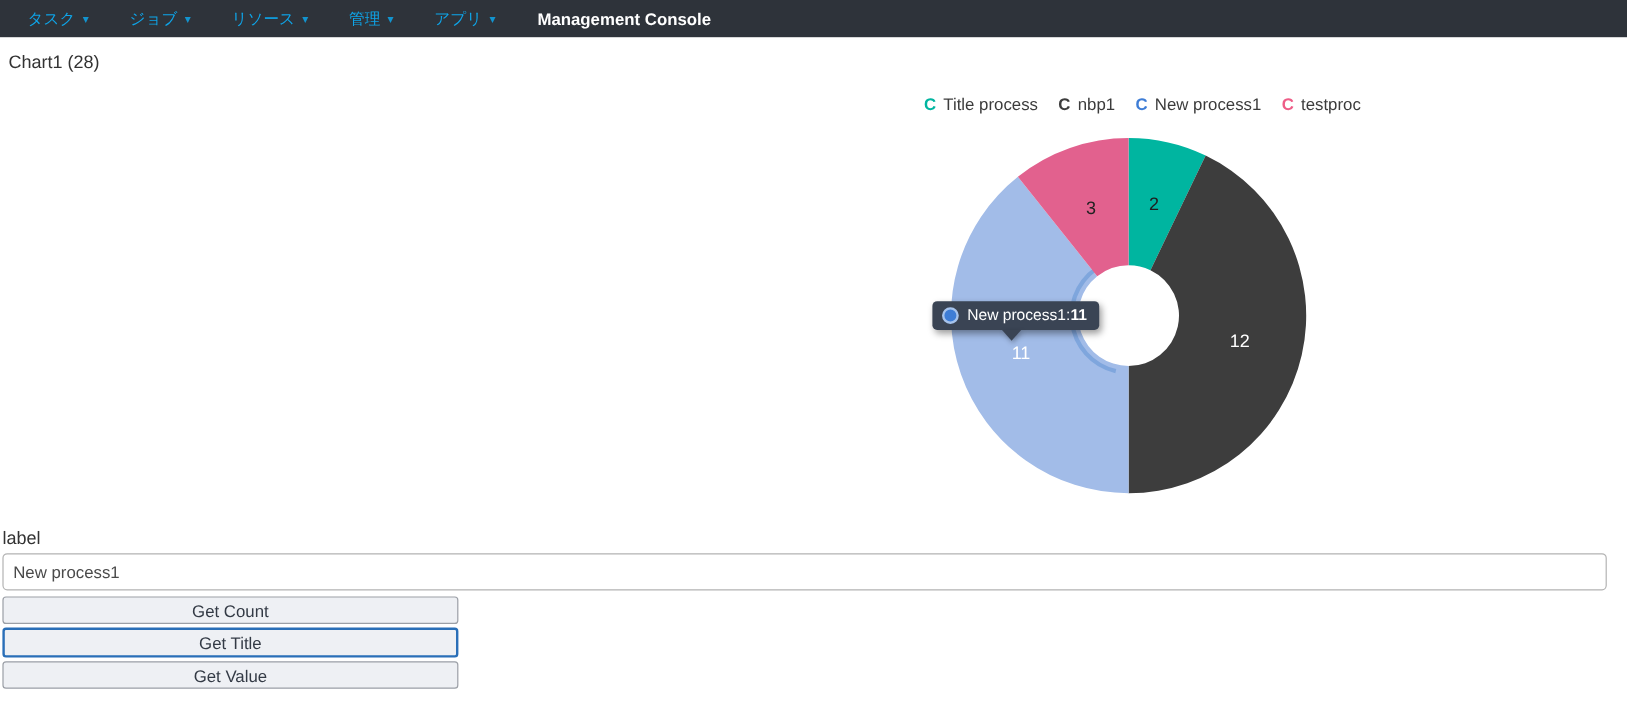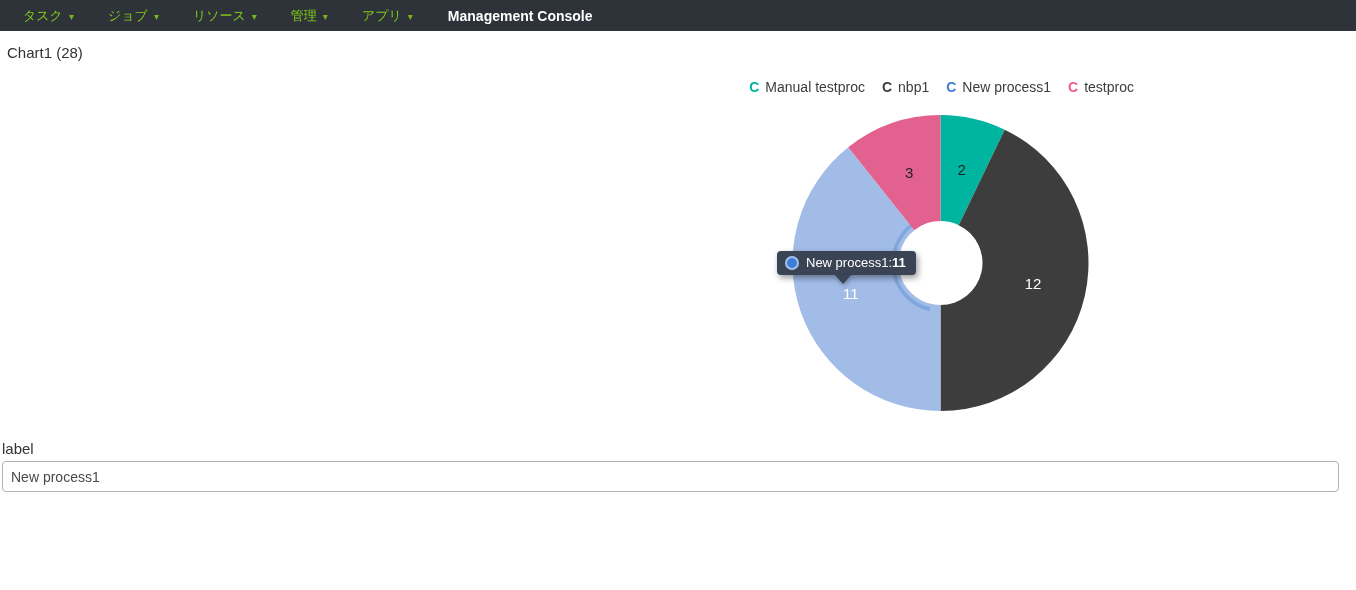--- a/index.html
+++ b/index.html
@@ -1,20 +1,20 @@
 <!DOCTYPE html>
 <html><head>
 <meta charset="utf-8">
 <style>
   html,body{margin:0;padding:0;background:#ffffff;font-family:"Liberation Sans",sans-serif;}
   .page{position:relative;width:1356px;height:590px;overflow:hidden;background:#fff;}
 
   
   .navbar{position:absolute;left:0;top:0;width:100%;height:31px;background:#2e333a;display:flex;align-items:center;padding-left:6px;box-sizing:border-box;}
-  .nav-item{color:#84cc16;font-size:13px;height:100%;display:flex;align-items:center;padding:0 17px;cursor:pointer;white-space:nowrap;}
+  .nav-item{color:#0ea5e9;font-size:13px;height:100%;display:flex;align-items:center;padding:0 17px;cursor:pointer;white-space:nowrap;}
   .nav-item .caret{font-size:10px;opacity:.85;margin-left:6px;margin-top:1px;}
   .brand{color:#ffffff;font-weight:bold;font-size:14px;padding:0 16px;margin-left:2px;white-space:nowrap;text-align:center;}
 
   
   .page-title{position:absolute;left:7px;top:44px;font-size:15px;font-weight:normal;color:#333333;}
 
   
   .legend{position:absolute;top:79px;right:222px;display:flex;align-items:center;gap:17px;font-size:14px;color:#3c3c3c;}
   .legend-item{display:flex;align-items:center;cursor:pointer;}
   .legend-marker{font-weight:bold;font-size:14px;margin-right:6px;}
@@ -70,21 +70,21 @@
       <span class="caret">▾</span>
     </div>
     <div class="brand">Management Console</div>
   </nav>
 
   <div class="page-title">Chart1 (28)</div>
 
   <div class="legend">
     <div class="legend-item">
       <span class="legend-marker" style="color: rgb(0, 181, 160);">C</span>
-      <span>Manual testproc</span>
+      <span>Title process</span>
     </div>
     <div class="legend-item">
       <span class="legend-marker" style="color: rgb(61, 61, 61);">C</span>
       <span>nbp1</span>
     </div>
     <div class="legend-item">
       <span class="legend-marker" style="color: rgb(62, 125, 214);">C</span>
       <span>New process1</span>
     </div>
     <div class="legend-item">
@@ -109,14 +109,19 @@
     <span class="dot" style="background: rgb(62, 125, 214); border: 2px solid rgb(166, 195, 236);"></span>
     <span>New process1</span>
     <span> : </span>
     <span class="val">11</span>
     <span class="tooltip-arrow"></span>
   </div>
 
   <div class="form-label">label</div>
   <input class="label-input" type="text" value="New process1" style="">
 
+  <div class="btn-col">
+    <button class="btn">Get Count</button>
+    <button class="btn focused">Get Title</button>
+    <button class="btn">Get Value</button>
+  </div>
 
 </div>
 
 </body></html>

